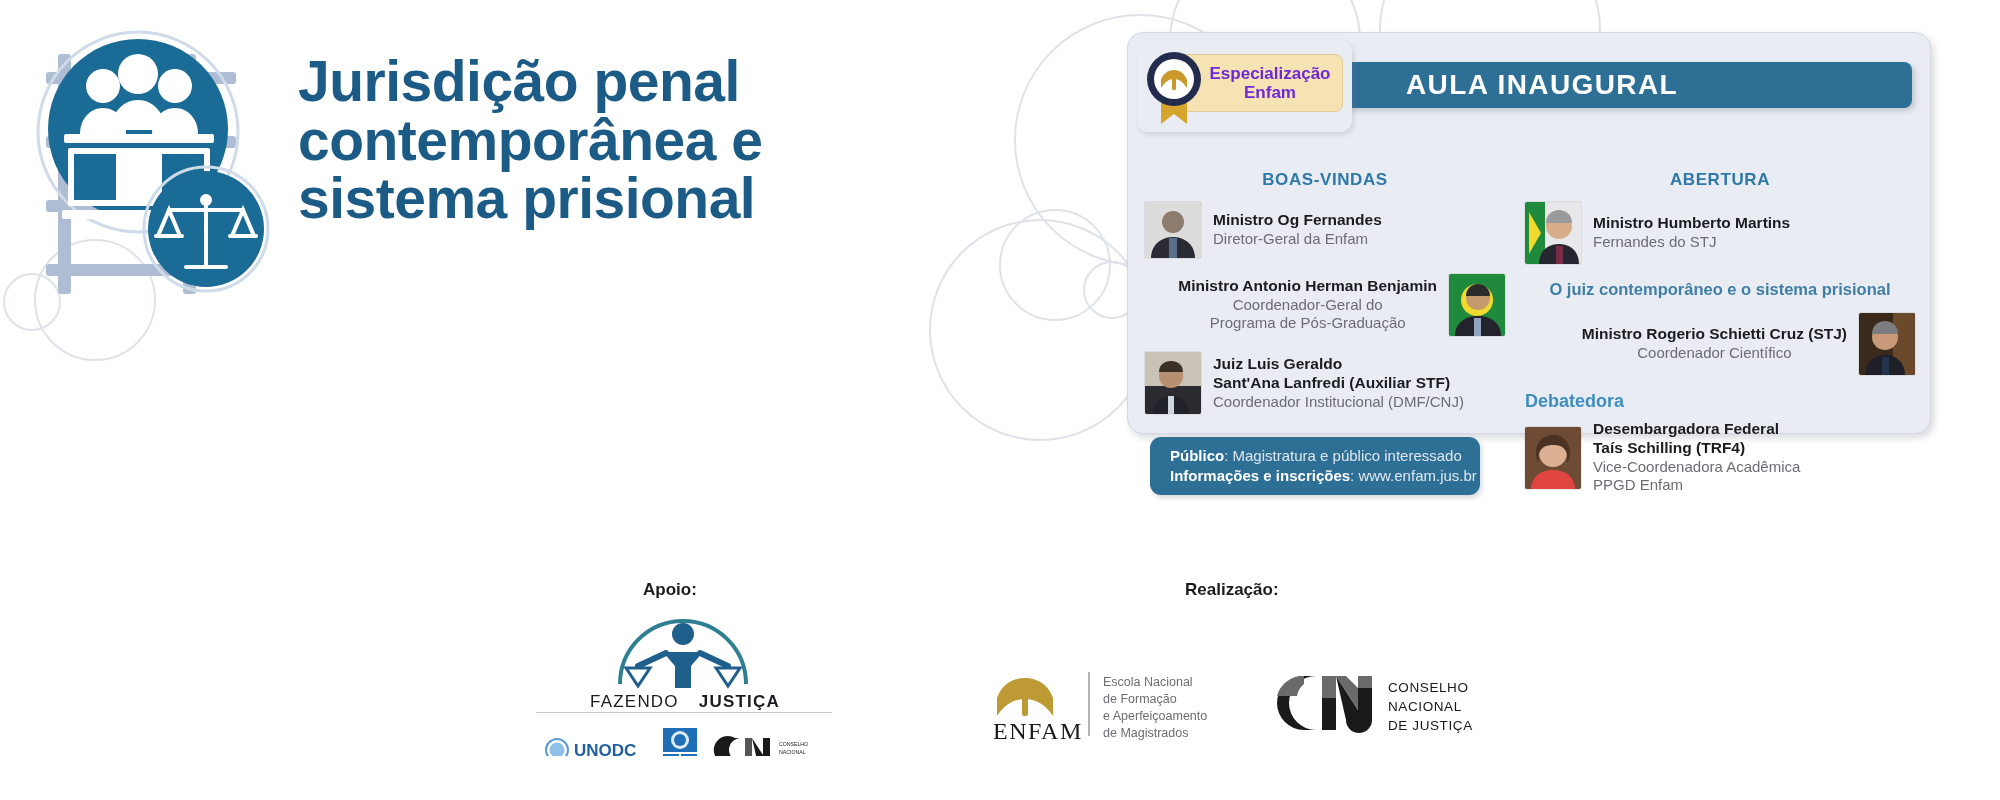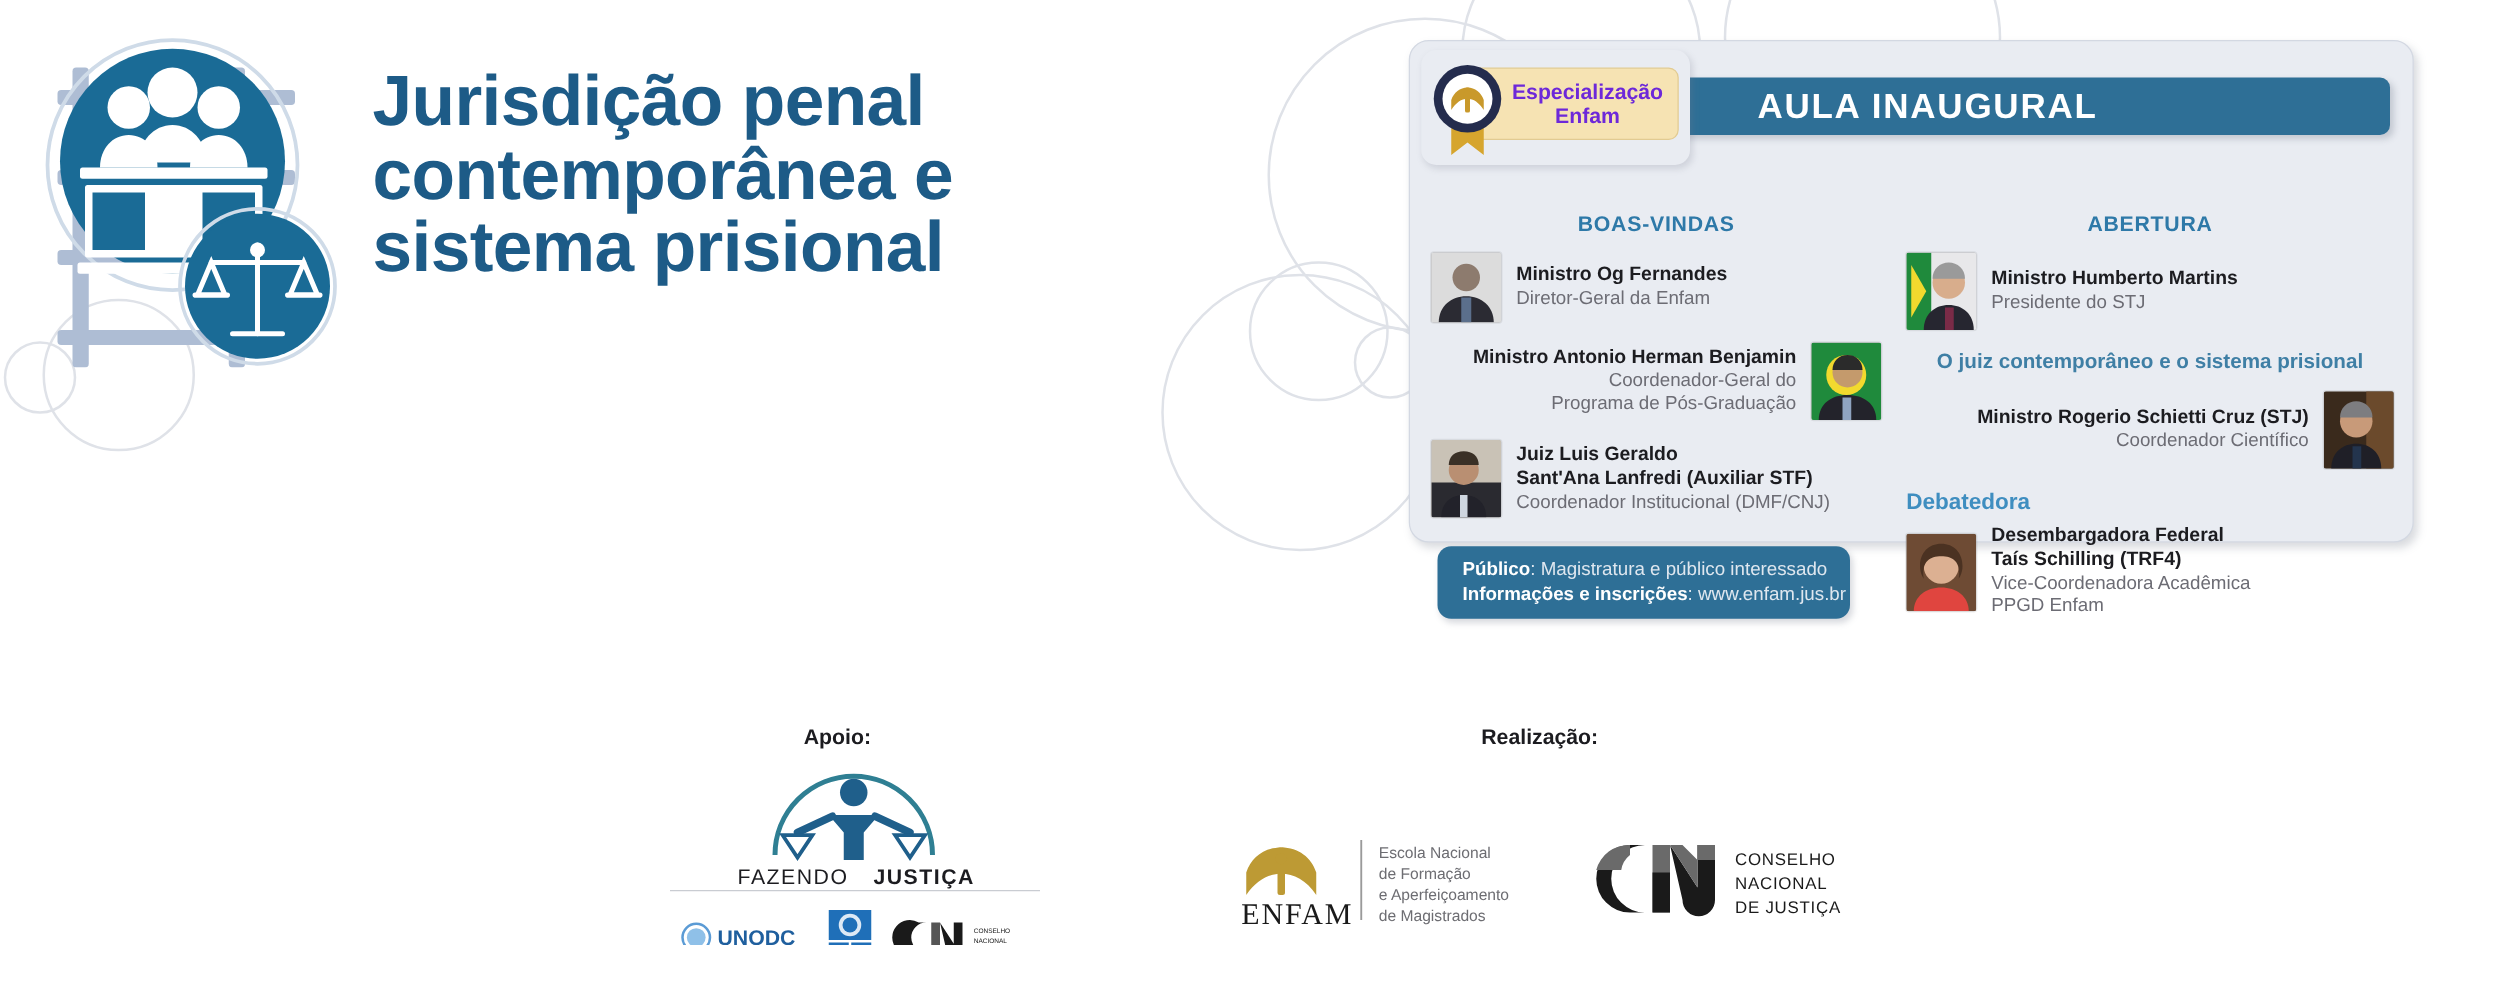--- a/index.html
+++ b/index.html
@@ -95,21 +95,21 @@
   .sec-head-left{
     color:#3f8ec0;font-weight:bold;font-size:18px;
     text-align:left;margin:0 0 8px 0;
   }
 
   .person{display:flex;align-items:center;margin-bottom:16px;}
   .person.rev{flex-direction:row;justify-content:flex-end;}
   .pt{display:flex;flex-direction:column;}
   .pname{color:#1c1c20;font-weight:bold;font-size:15.5px;line-height:1.22;}
   .prole{color:#6c6c74;font-size:15px;line-height:1.24;font-weight:normal;}
-  .ta-r{text-align:right;}
+  .ta-r{text-align:center;}
   .ta-l{text-align:left;}
 
   .photo{
     width:56px;height:56px;flex:0 0 56px;border-radius:2px;
     background:#b9b9b9;overflow:hidden;position:relative;
     box-shadow:0 0 0 1px rgba(0,0,0,.07);
   }
   .photo.tall{width:56px;height:62px;flex:0 0 56px;}
   .photo svg{display:block;width:100%;height:100%;}
   .gap-r{margin-right:12px;}
@@ -316,21 +316,21 @@
             <path d="M0 0h20v62H0z" fill="#1f8a3c"></path>
             <path d="M4 10 L16 31 L4 52Z" fill="#f2d92e"></path>
             <circle cx="34" cy="24" r="13" fill="#d8ad8c"></circle>
             <path d="M21 21c0-8 6-13 13-13s13 5 13 13z" fill="#9a9a9a"></path>
             <path d="M14 62c0-13 9-20 20-20s20 7 20 20z" fill="#262630"></path>
             <rect x="31" y="44" width="7" height="18" fill="#7a2b47"></rect>
           </svg>
       </div>
       <div class="pt ta-l">
         <span class="pname">Ministro Humberto Martins</span>
-        <span class="prole">Presidente do STJ</span>
+        <span class="prole">Fernandes do STJ</span>
       </div>
     </div>
 
     <div class="sec-sub">O juiz contemporâneo e o sistema prisional</div>
 
     <div class="person rev">
       <div class="pt ta-r">
         <span class="pname">Ministro Rogerio Schietti Cruz (STJ)</span>
         <span class="prole">Coordenador Científico</span>
       </div>

